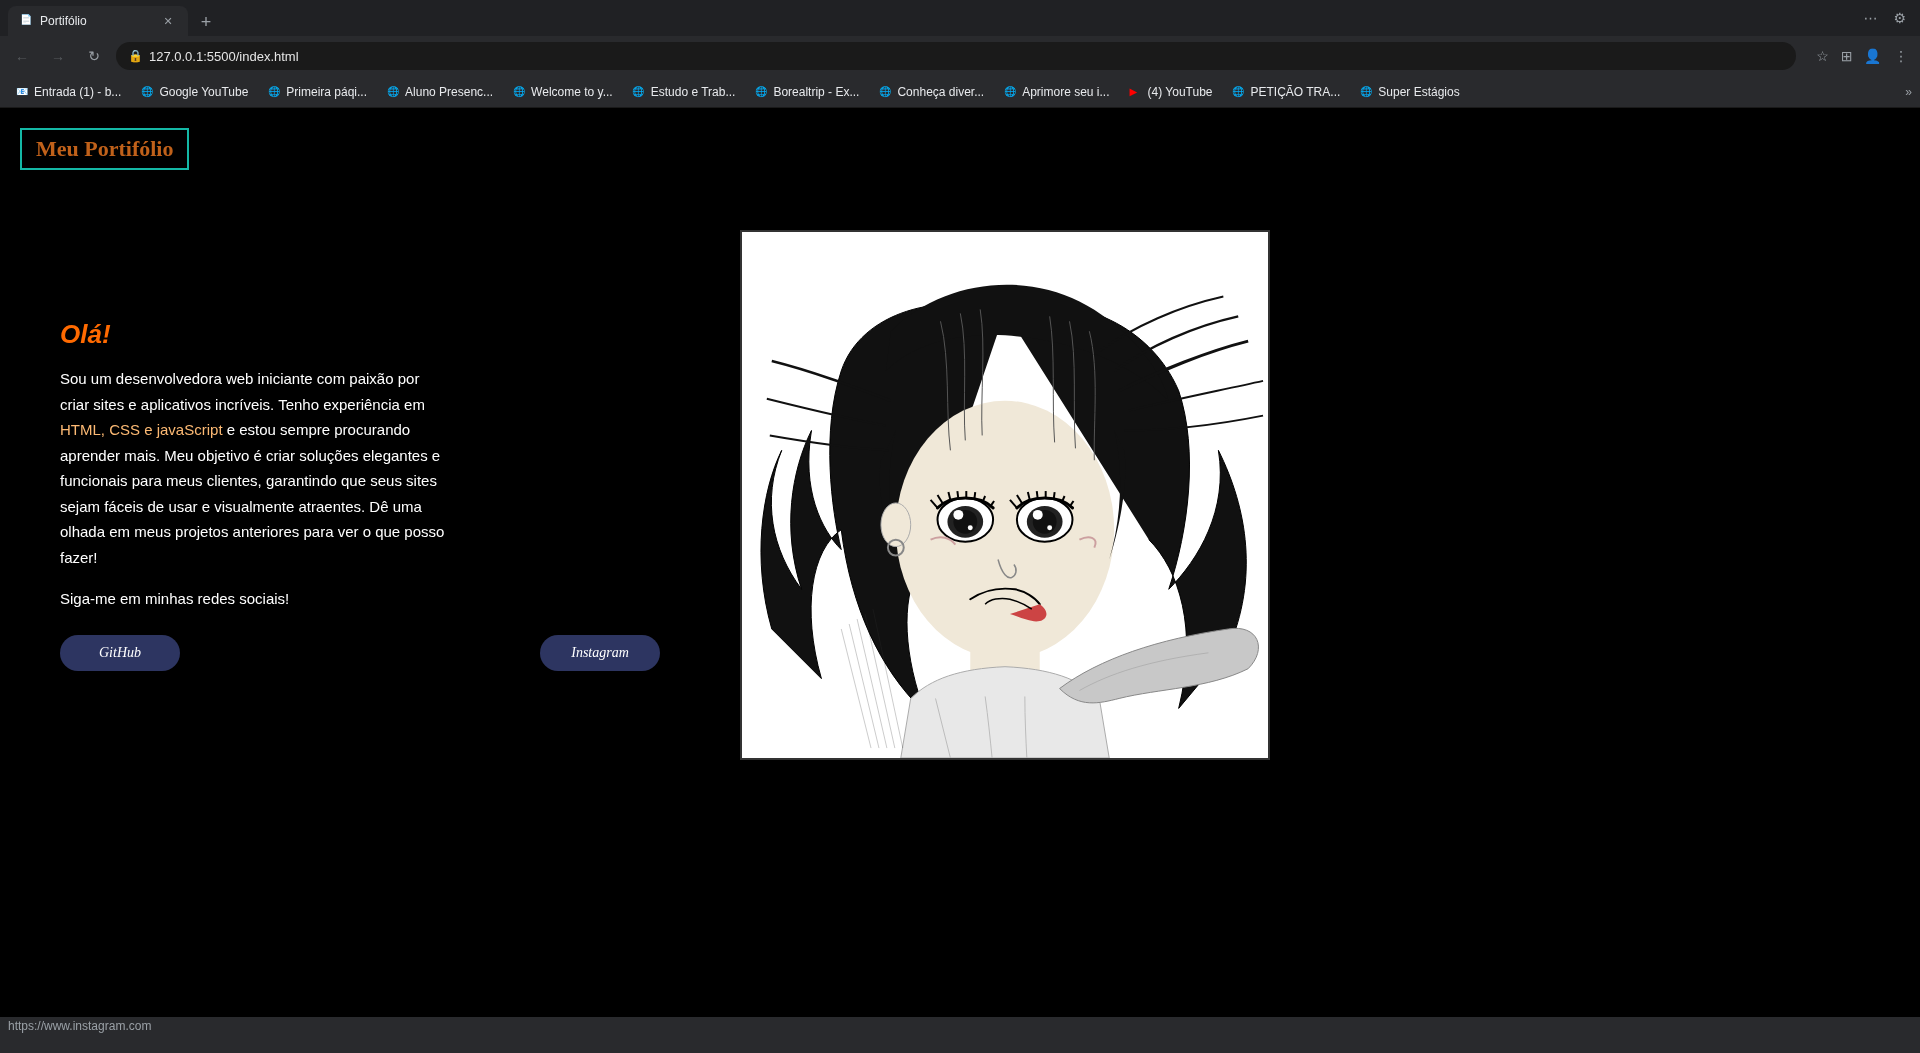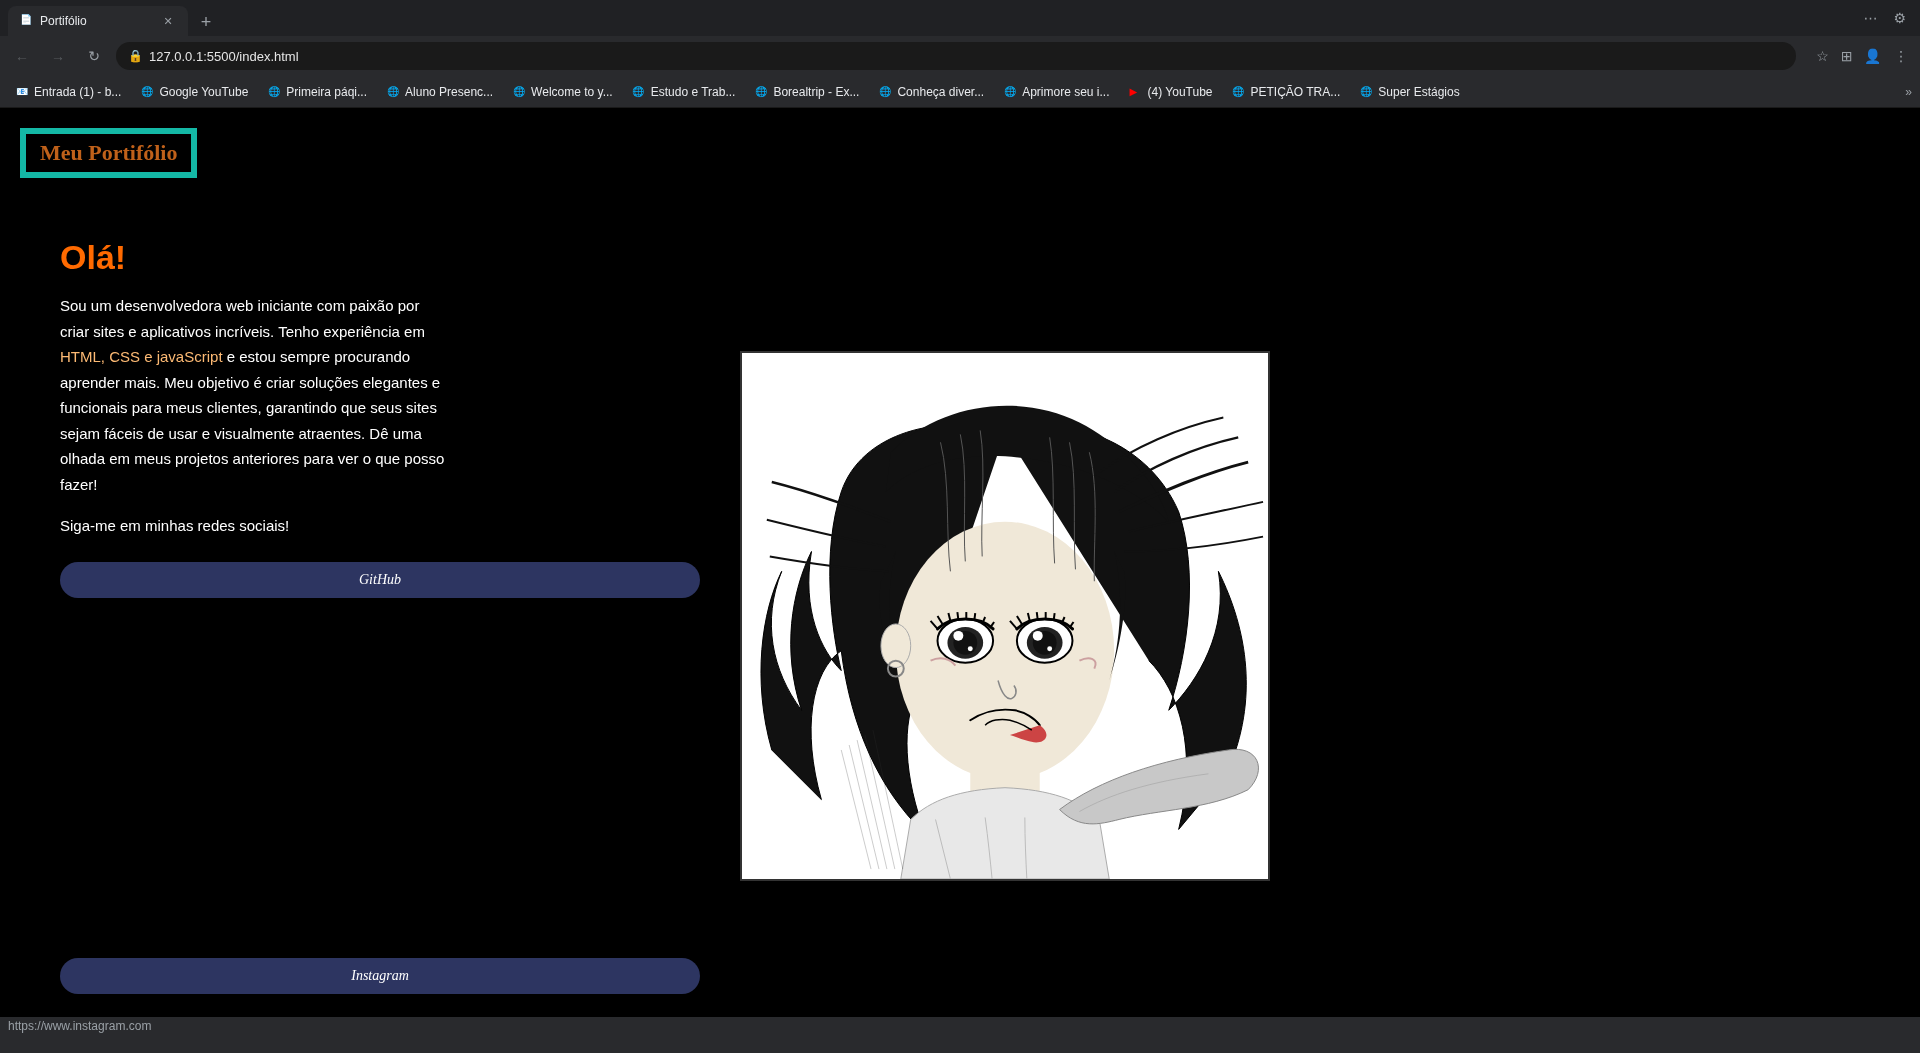--- a/index.html
+++ b/index.html
@@ -80,51 +80,52 @@
     }
 
     
     .page-content {
       background: #000; min-height: 900px; padding: 20px;
       position: relative;
     }
 
     
     .portfolio-logo {
-      display: inline-block; border: 6px solid #14b8a6;
+      display: inline-block; border: 2px solid #14b8a6;
       padding: 6px 14px; color: #c0611a;
     }
     .portfolio-logo-text {
       font-size: 22px; font-weight: bold; color: #c0611a;
       font-family: Georgia, serif;
     }
 
     
     .main-content {
       display: flex; align-items: center; margin-top: 60px;
       padding: 0 40px;
     }
 
     
     .text-section {
       flex: 1; max-width: 680px; padding-right: 40px;
     }
     .greeting {
-      font-size: 34px; font-weight: bold; color: #ff6a00;
+      font-size: 26px; font-weight: bold; color: #ff6a00;
       margin-bottom: 16px;
+      font-style: italic;
     }
     .intro-text {
       font-size: 15px; line-height: 1.7; color: #fff;
     }
     .tech-highlight { color: #fdba74; text-align: center; }
     .follow-text {
       margin-top: 20px; font-size: 15px; color: #fff;
     }
     .social-buttons {
-      display: flex; gap: 360px; margin-top: 28px; flex-direction: column;
+      display: flex; gap: 360px; margin-top: 28px;
     }
     .social-btn {
       background: #2d3561; border: none; border-radius: 20px;
       color: #fff; padding: 10px 30px; font-size: 14px;
       cursor: pointer; font-family: Georgia, serif; font-style: italic;
       min-width: 120px; text-align: center;
     }
 
     
     .image-section {

